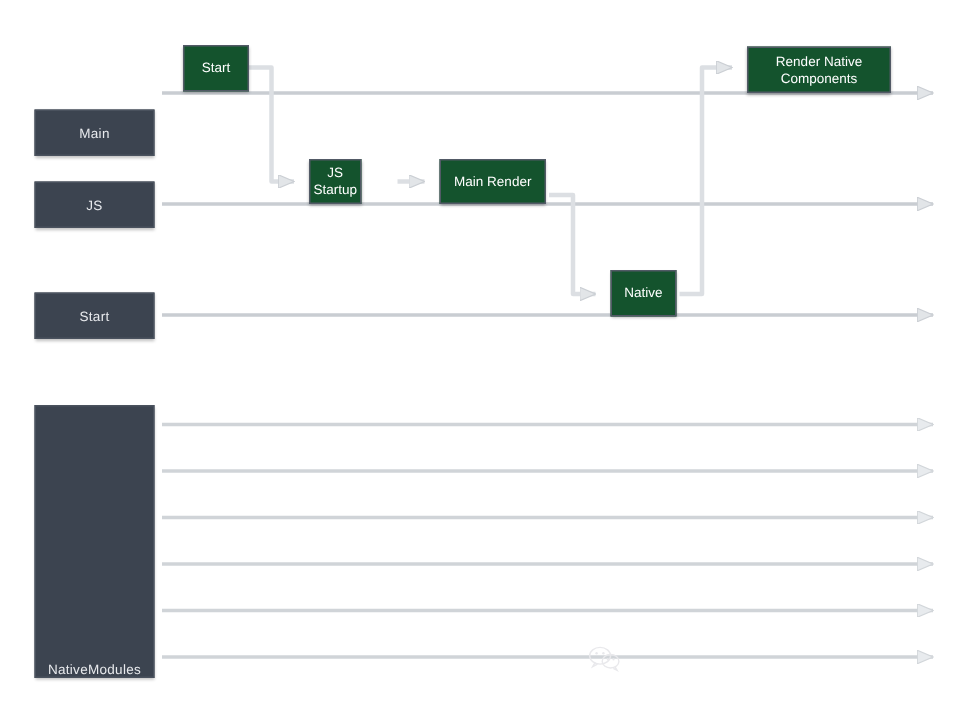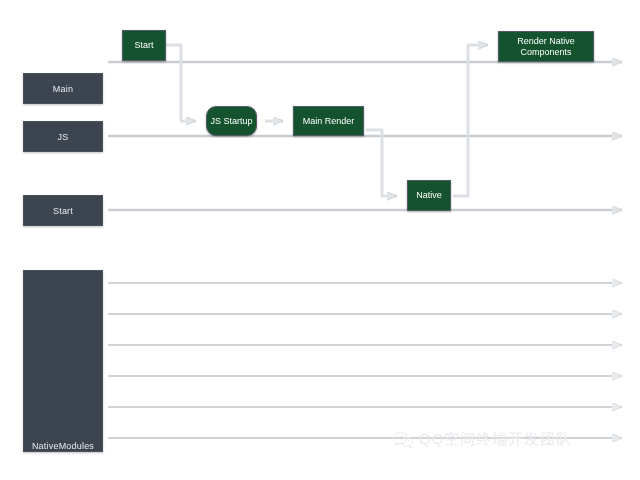--- a/index.html
+++ b/index.html
@@ -98,21 +98,21 @@
 </div>
 
 <div class="lane-label" style="left:23px;top:270px;width:80px;height:182px;align-items:flex-end;">
   <span>NativeModules</span>
 </div>
 
 <div class="node" style="left:122px;top:30px;width:44px;height:31px;">
   <span>Start</span>
 </div>
 
-<div class="node" style="left:206px;top:106px;width:51px;height:30px;border-radius:10px;">
+<div class="node" style="left:206px;top:106px;width:35px;height:30px;">
   <span>JS Startup</span>
 </div>
 
 <div class="node" style="left:293px;top:106px;width:71px;height:30px;">
   <span>Main Render</span>
 </div>
 
 <div class="node" style="left:407px;top:180px;width:44px;height:31px;">
   <span>Native</span>
 </div>
@@ -126,14 +126,13 @@
   <svg class="wm-logo" viewBox="0 0 30 24">
     <ellipse cx="11" cy="9.5" rx="9.5" ry="7.6" fill="none" stroke="#e9e9ec" stroke-width="1.3"></ellipse>
     <path d="M6.5,15.5 L4.2,19.5 L8.6,17.2" fill="none" stroke="#e9e9ec" stroke-width="1.3"></path>
     <circle cx="7.8" cy="7.2" r="1.1" fill="#e9e9ec"></circle>
     <circle cx="14.0" cy="7.2" r="1.1" fill="#e9e9ec"></circle>
     <ellipse cx="20.5" cy="14.5" rx="7.6" ry="6.1" fill="none" stroke="#e9e9ec" stroke-width="1.3"></ellipse>
     <path d="M24.6,19.6 L26.4,22.6 L23.0,20.9" fill="none" stroke="#e9e9ec" stroke-width="1.3"></path>
     <circle cx="18.0" cy="12.8" r="0.95" fill="#e9e9ec"></circle>
     <circle cx="23.2" cy="12.8" r="0.95" fill="#e9e9ec"></circle>
   </svg>
-  <span>QQ空间终端开发团队</span>
 </div>
 
 </body></html>

